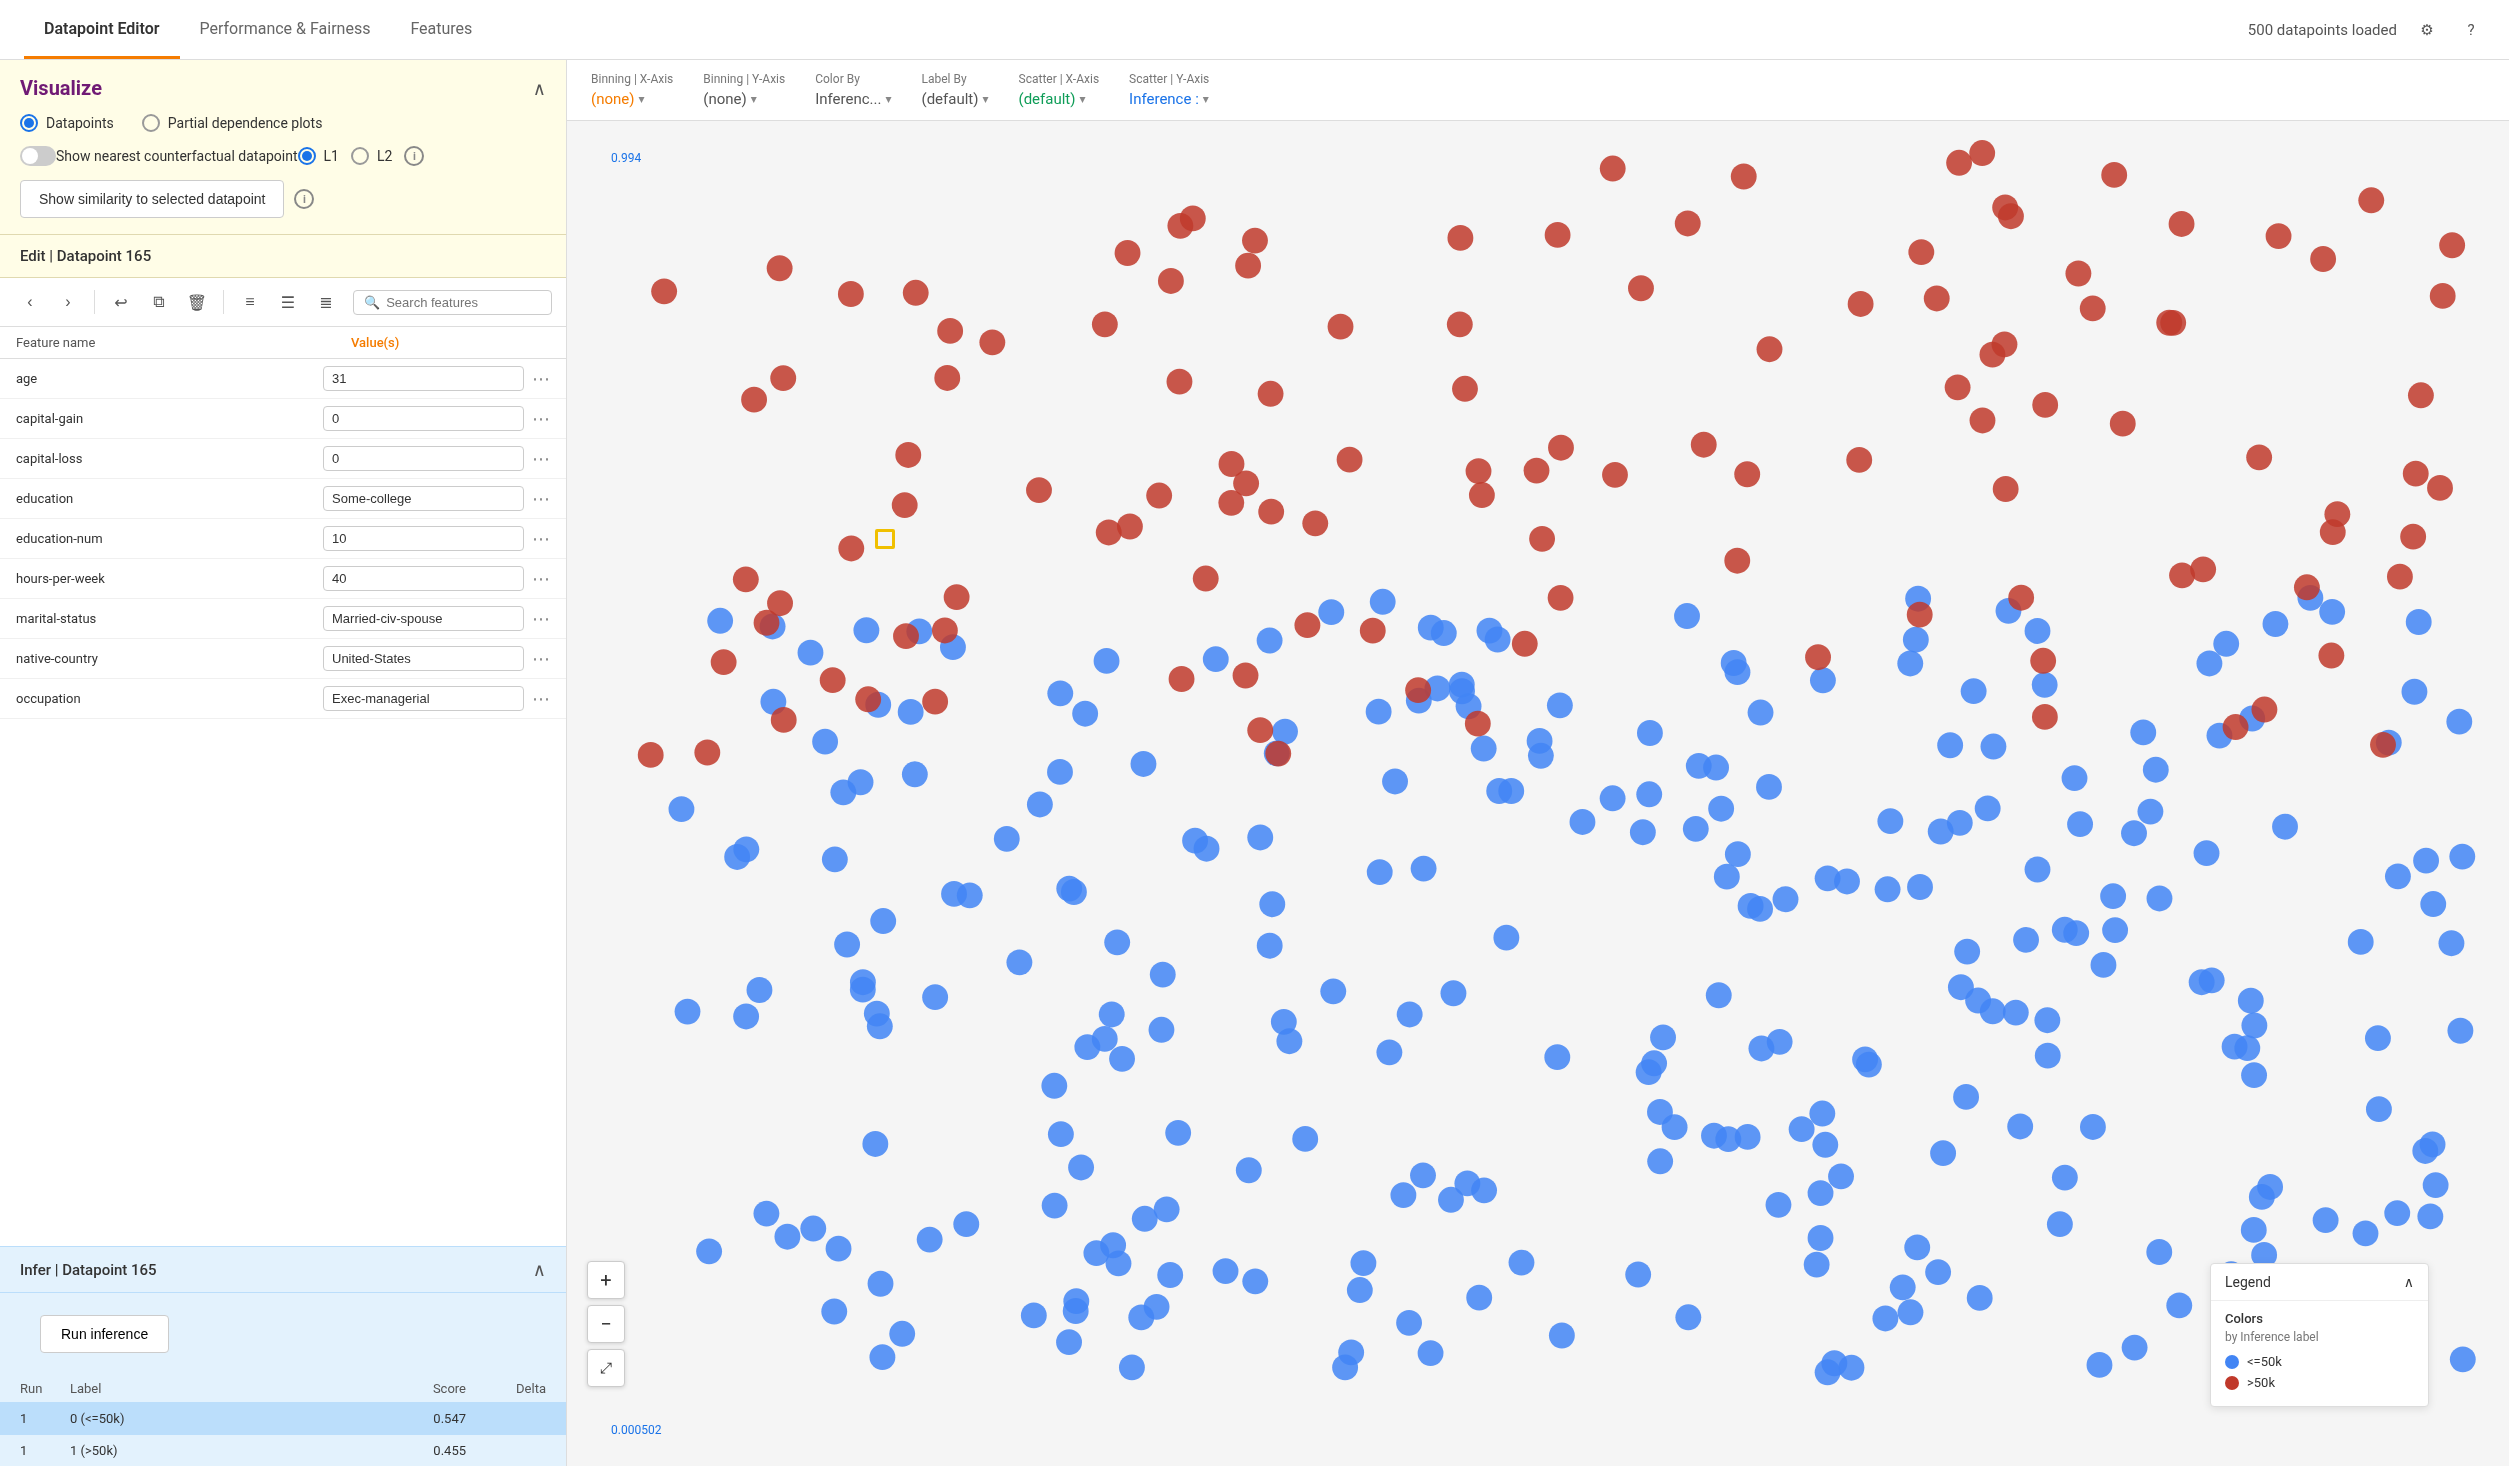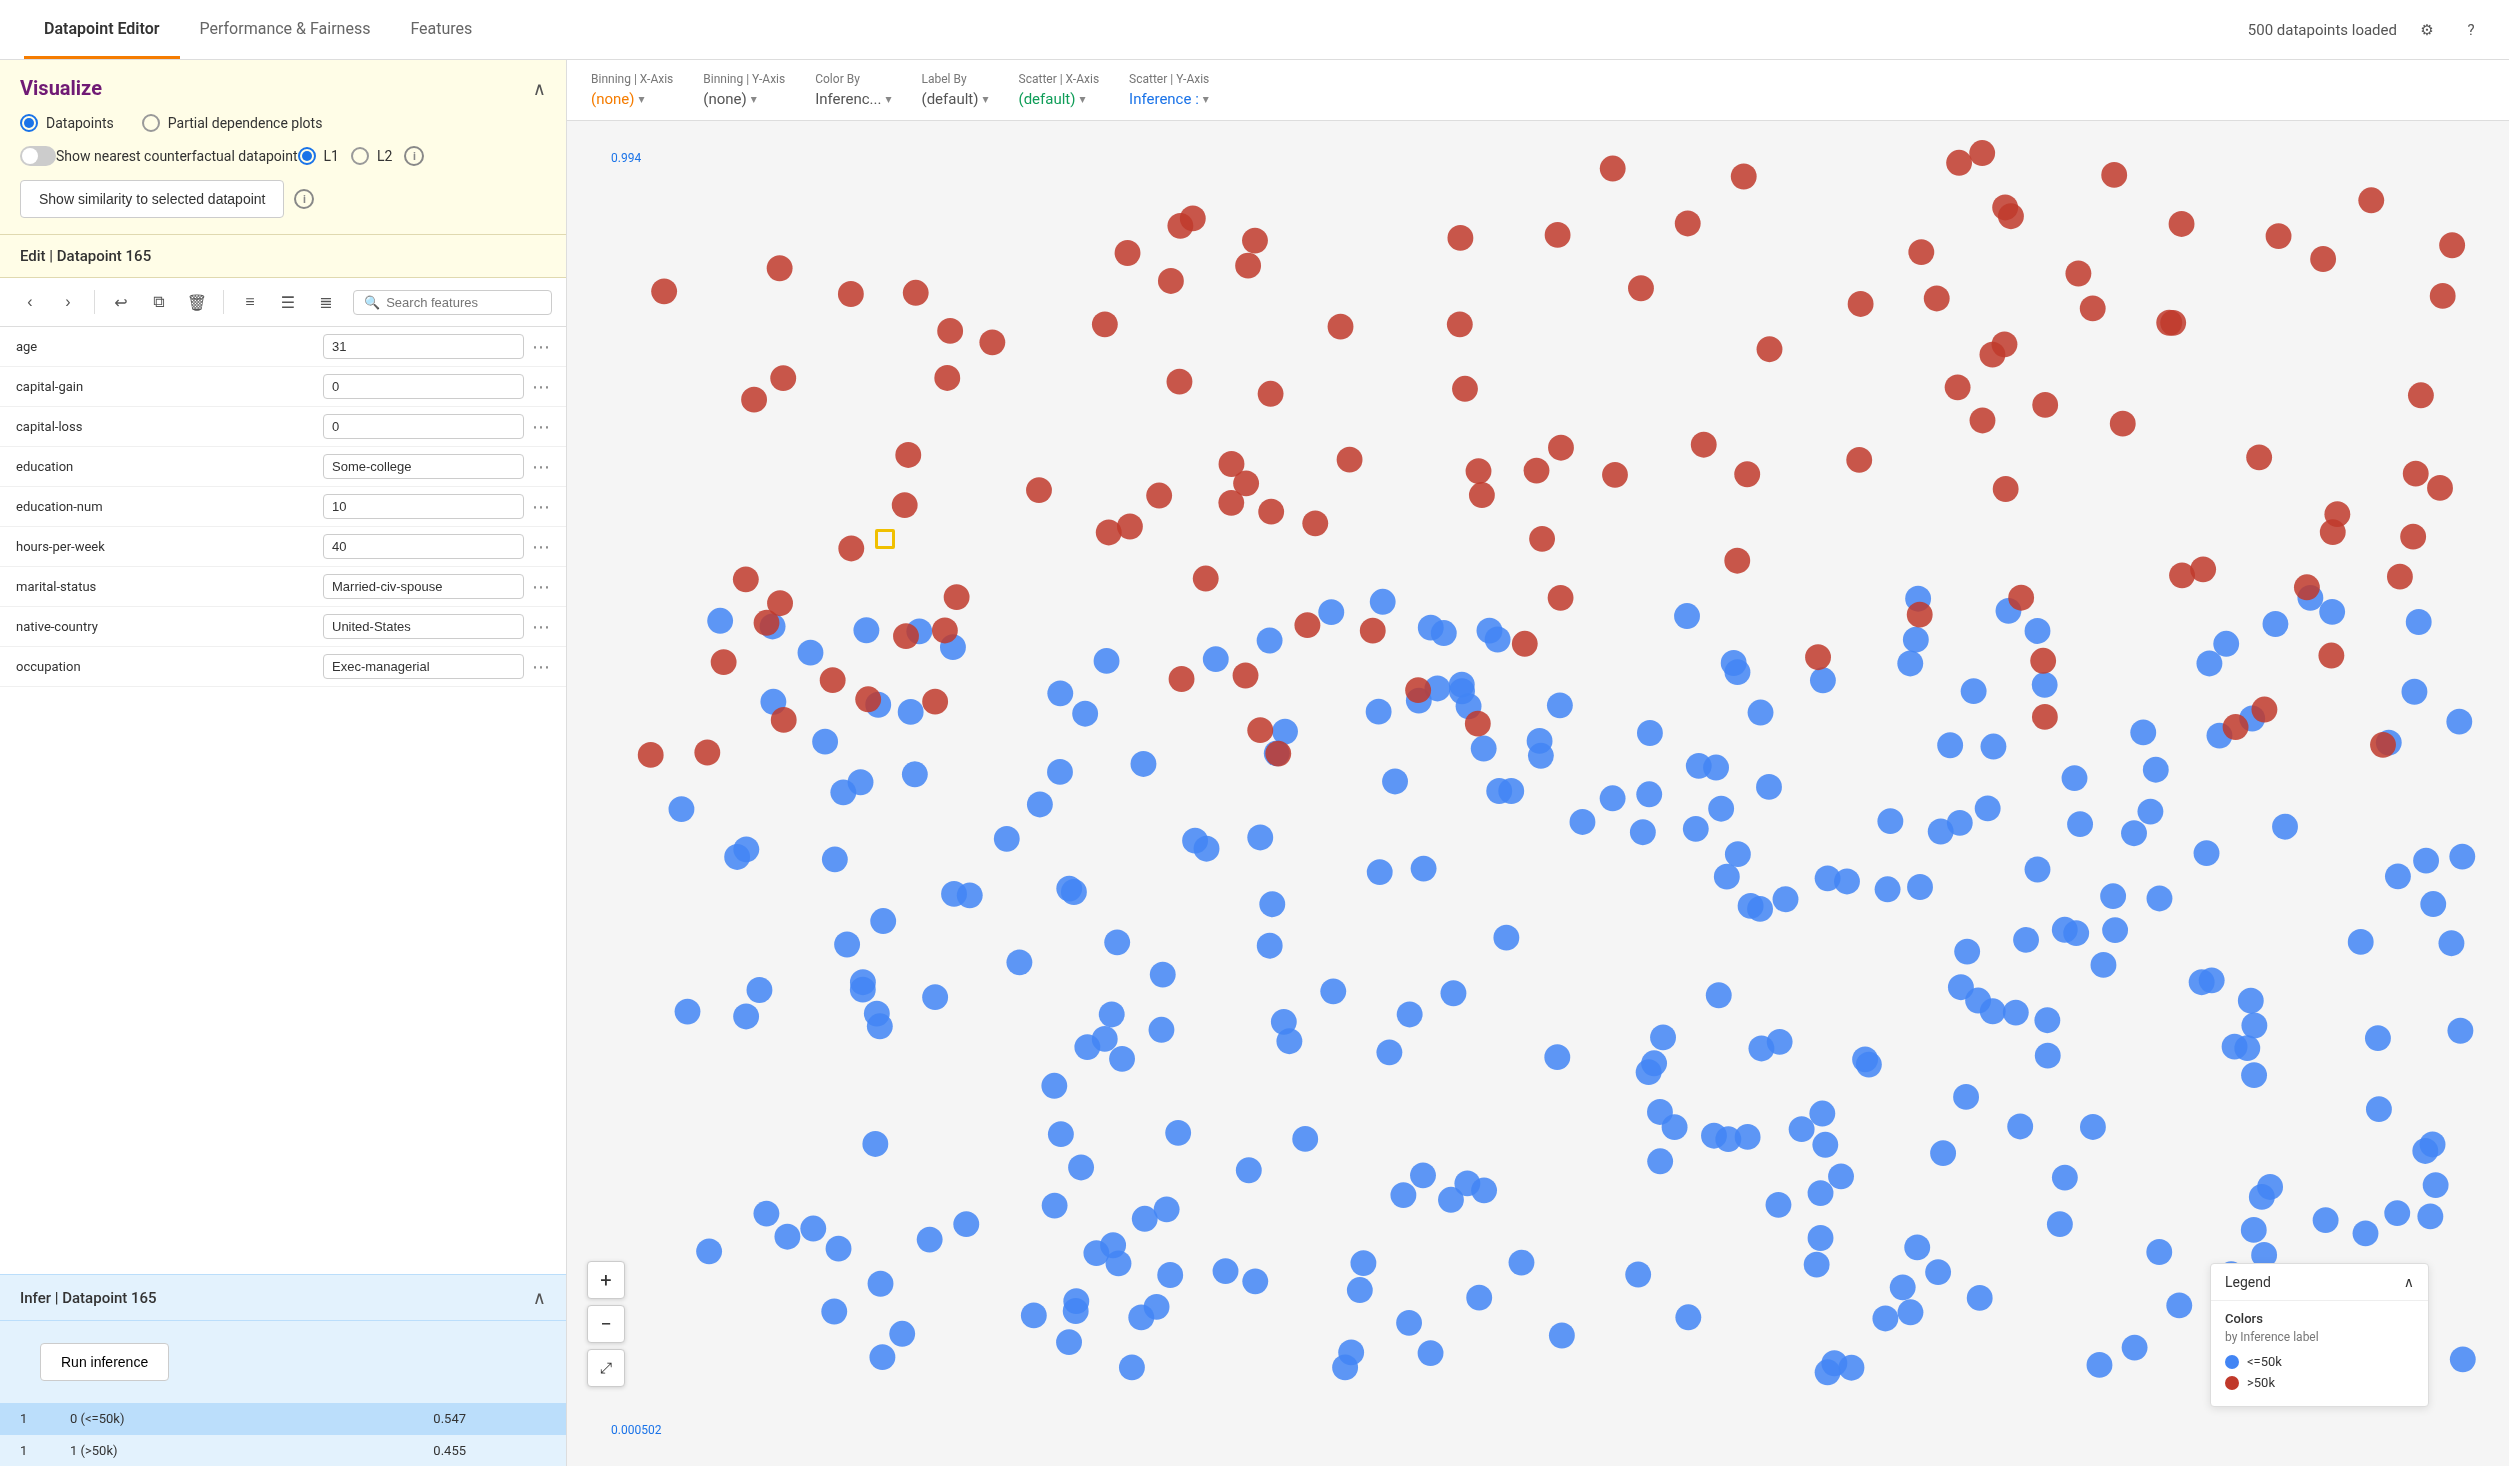--- a/index.html
+++ b/index.html
@@ -492,20 +492,24 @@
         <button class="toolbar-btn">🗑</button>
         <div class="toolbar-divider"></div>
         <button class="toolbar-btn">≡</button>
         <button class="toolbar-btn">☰</button>
         <button class="toolbar-btn">≣</button>
         <div class="search-box">
           <span style="color:#888;">🔍</span>
           <input type="text" placeholder="Search features" style="">
         </div>
       </div>
+      <div class="feature-table-header">
+        <span class="col-name">Feature name</span>
+        <span class="col-value">Value(s)</span>
+      </div>
       <div class="feature-table">
 
       <div class="feature-row">
       <span class="feat-name">age</span>
       <div class="feat-value">
         <input class="feat-input" value="31" style="">
       </div>
       <span class="feat-menu">⋯</span>
     </div>
           <div class="feature-row">
@@ -569,20 +573,26 @@
 
     <div class="infer-section">
       <div class="infer-header">
         <span>Infer | Datapoint 165</span>
         <span class="collapse-btn">∧</span>
       </div>
       <div style="padding: 10px 20px;">
         <button class="run-btn">
           <span>Run inference</span>
         </button>
+      </div>
+      <div class="infer-table-header">
+        <span class="infer-col-run">Run</span>
+        <span class="infer-col-label">Label</span>
+        <span class="infer-col-score">Score</span>
+        <span class="infer-col-delta">Delta</span>
       </div>
       <div>
 
       <div class="infer-row selected">
       <span class="infer-col-run">1</span>
       <span class="infer-col-label">0 (&lt;=50k)</span>
       <span class="infer-col-score">0.547</span>
       <span class="infer-col-delta"></span>
     </div>
           <div class="infer-row">

